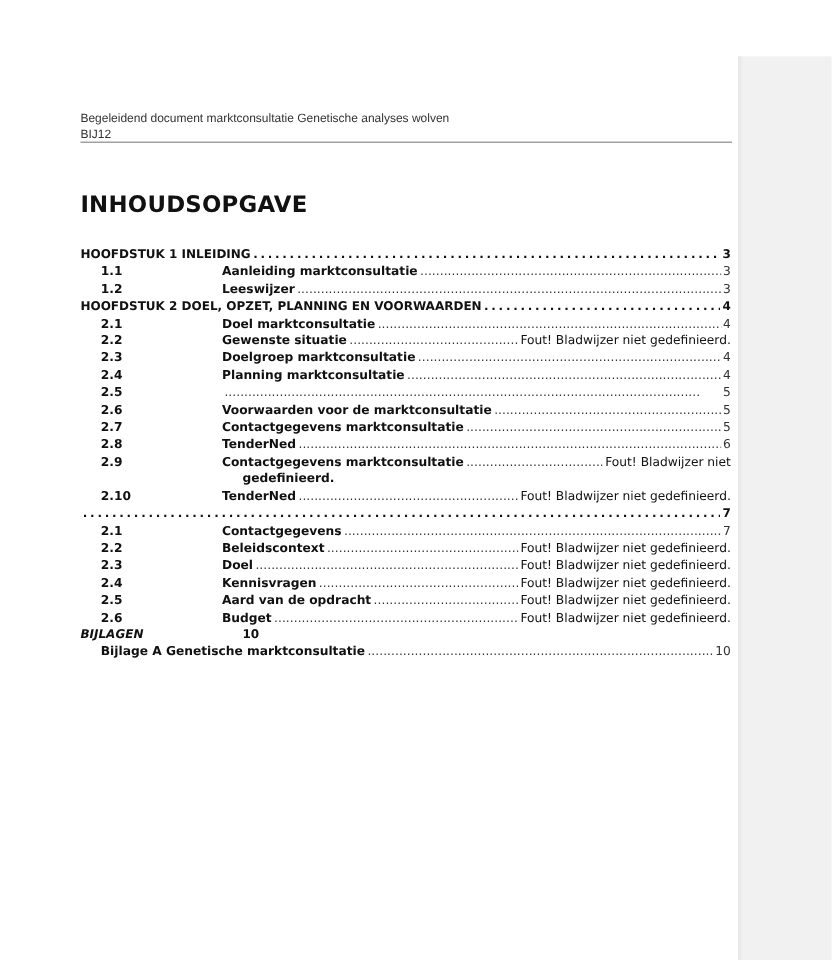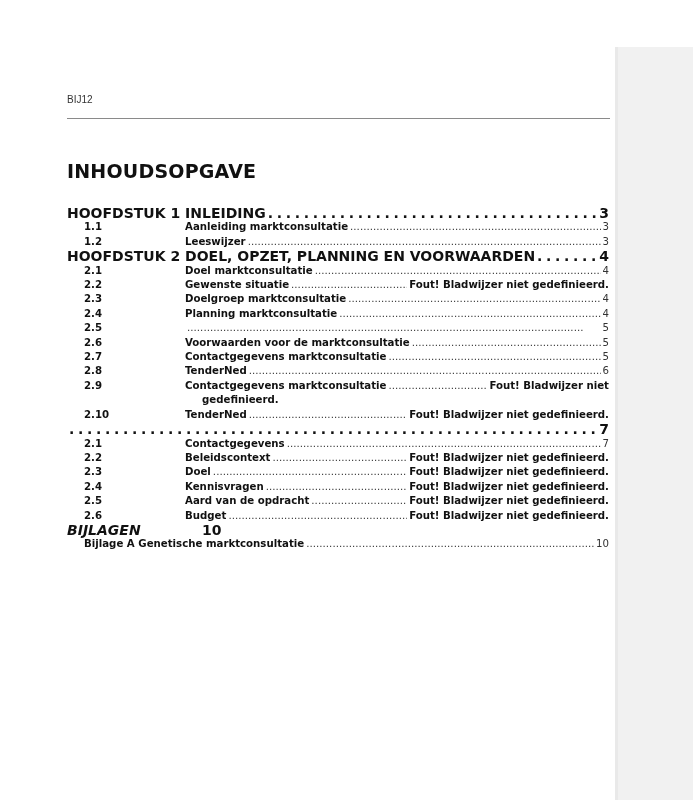--- a/index.html
+++ b/index.html
@@ -15,45 +15,46 @@
     .header-line1, .header-line2 {
       font-family: "Liberation Sans", sans-serif; font-size: 10px; color: #333; line-height: 13px;
       white-space: nowrap;
     }
     .header-rule { position: absolute; left: 0; top: 25px; width: 543px; height: 1px; background: #8a8a8a; }
     .toc-title {
       position: absolute; left: 67px; top: 160px; font-weight: bold; font-size: 19px; letter-spacing: 0.2px;
     }
     .toc { position: absolute; left: 67px; top: 206px; width: 542px; }
     .entry { position: relative; font-size: 10.2px; line-height: 14.4px; font-weight: bold; white-space: nowrap; }
-    .entry.lvl1 { font-size: 14px; line-height: 14.4px; }
+    .entry.lvl1 { font-size: 10px; line-height: 14.4px; }
     .row { display: flex; align-items: baseline; width: 100%; }
     .num { display: inline-block; flex: 0 0 auto; }
     .lvl2 .num { width: 118px; padding-left: 17px; box-sizing: border-box; }
     .text { flex: 0 0 auto; }
     .dots { flex: 1 1 auto; overflow: hidden; font-weight: normal; color: #333; margin: 0 2px; }
     .dots::before {
       content: ". . . . . . . . . . . . . . . . . . . . . . . . . . . . . . . . . . . . . . . . . . . . . . . . . . . . . . . . . . . . . . . . . . . . . . . . . . . . . . . . . . . . . . . . . . . . . . . . . . . . . . . . . . . . . . . . . . . . . . . . .";
       letter-spacing: -1.6px; white-space: nowrap;
     }
     .lvl1 .dots { font-weight: bold; color: #111; }
     .lvl1 .dots::before { letter-spacing: -0.6px; }
     .page { flex: 0 0 auto; font-weight: normal; color: #333; }
     .lvl1 .page { font-weight: bold; color: #111; }
-    .page.err { font-weight: bold; color: #111; }
+    .page.err { font-weight: normal; color: #111; }
     .cont { padding-left: 135px; }
     .appendix .num { width: 135px; font-style: italic; }
     .appendix-item { padding-left: 17px; box-sizing: border-box; }
   </style>
 </head>
 <body>
 
 <div class="side-panel"></div>
 
 <div class="header">
+  <div class="header-line1">Begeleidend document marktconsultatie Genetische analyses wolven</div>
   <div class="header-line2">BIJ12</div>
   <div class="header-rule"></div>
 </div>
 
 <div class="toc-title">INHOUDSOPGAVE</div>
 
 <div class="toc">
 
   <div class="entry lvl1">
     <div class="row">

